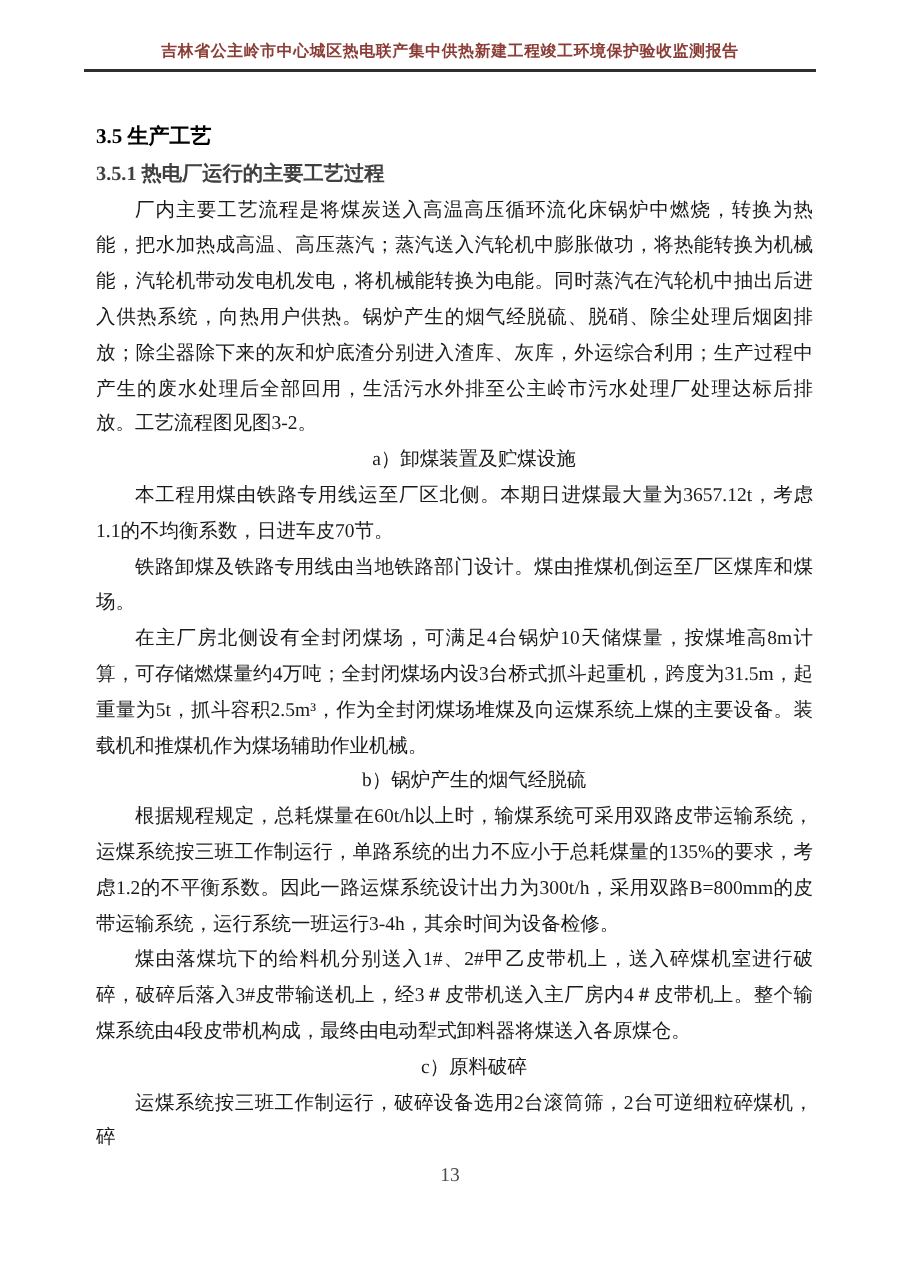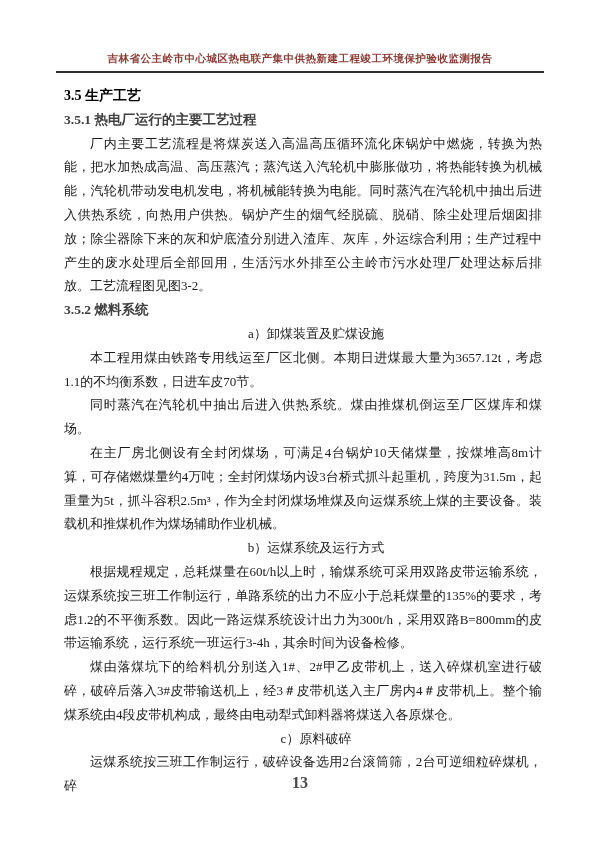--- a/index.html
+++ b/index.html
@@ -9,38 +9,38 @@
   }
   .page {
     position: relative;
     width: 600px;
     height: 848px;
     background: #ffffff;
     overflow: hidden;
     font-family: "Liberation Serif", "DejaVu Serif", serif;
   }
   .doc-header {
-    padding-top: 52px;
+    padding-top: 27px;
     text-align: center;
     font-family: Liberation Serif, serif;
   }
   .doc-header .header-title {
     font-size: 10.5px;
     font-weight: bold;
     letter-spacing: 0.5px;
     color: #8b3d36;
     white-space: nowrap;
   }
   .header-rule {
     margin: 5px 56px 0 56px;
     height: 0;
     border-bottom: 2px solid #2f2f2f;
   }
   .content {
-    padding: 11px 58px 0 64px;
+    padding: 32px 58px 0 64px;
     font-size: 13px;
     line-height: 23.8px;
     color: #1a1a1a;
     text-align: justify;
   }
   .content .h1 {
     margin: 0;
     font-size: 14px;
     font-weight: bold;
     line-height: 23.8px;
@@ -65,54 +65,52 @@
     text-align: center;
   }
   .page-footer {
     position: absolute;
     top: 774px;
     left: 0;
     width: 100%;
     text-align: center;
   }
   .page-footer .page-number {
-    font-size: 16px;
+    font-size: 13px;
     color: #4a4a4a;
-    font-weight: bold;
   }
 </style>
 </head>
 <body>
 
 <div class="page">
 
   <div class="doc-header">
     <div class="header-title">吉林省公主岭市中心城区热电联产集中供热新建工程竣工环境保护验收监测报告</div>
     <div class="header-rule"></div>
   </div>
 
   <div class="content">
 
     <h2 class="h1">3.5 生产工艺</h2>
 
     <h3 class="h2">3.5.1 热电厂运行的主要工艺过程</h3>
 
     <p>厂内主要工艺流程是将煤炭送入高温高压循环流化床锅炉中燃烧，转换为热能，把水加热成高温、高压蒸汽；蒸汽送入汽轮机中膨胀做功，将热能转换为机械能，汽轮机带动发电机发电，将机械能转换为电能。同时蒸汽在汽轮机中抽出后进入供热系统，向热用户供热。锅炉产生的烟气经脱硫、脱硝、除尘处理后烟囱排放；除尘器除下来的灰和炉底渣分别进入渣库、灰库，外运综合利用；生产过程中产生的废水处理后全部回用，生活污水外排至公主岭市污水处理厂处理达标后排放。工艺流程图见图3-2。</p>
 
-    <h3 class="h2">3.5.2 燃料系统</h3>
 
     <p class="subhead">a）卸煤装置及贮煤设施</p>
 
     <p>本工程用煤由铁路专用线运至厂区北侧。本期日进煤最大量为3657.12t，考虑1.1的不均衡系数，日进车皮70节。</p>
 
-    <p>同时蒸汽在汽轮机中抽出后进入供热系统。煤由推煤机倒运至厂区煤库和煤场。</p>
+    <p>铁路卸煤及铁路专用线由当地铁路部门设计。煤由推煤机倒运至厂区煤库和煤场。</p>
 
     <p>在主厂房北侧设有全封闭煤场，可满足4台锅炉10天储煤量，按煤堆高8m计算，可存储燃煤量约4万吨；全封闭煤场内设3台桥式抓斗起重机，跨度为31.5m，起重量为5t，抓斗容积2.5m³，作为全封闭煤场堆煤及向运煤系统上煤的主要设备。装载机和推煤机作为煤场辅助作业机械。</p>
 
-    <p class="subhead">b）运煤系统及运行方式</p>
+    <p class="subhead">b）锅炉产生的烟气经脱硫</p>
 
     <p>根据规程规定，总耗煤量在60t/h以上时，输煤系统可采用双路皮带运输系统，运煤系统按三班工作制运行，单路系统的出力不应小于总耗煤量的135%的要求，考虑1.2的不平衡系数。因此一路运煤系统设计出力为300t/h，采用双路B=800mm的皮带运输系统，运行系统一班运行3-4h，其余时间为设备检修。</p>
 
     <p>煤由落煤坑下的给料机分别送入1#、2#甲乙皮带机上，送入碎煤机室进行破碎，破碎后落入3#皮带输送机上，经3＃皮带机送入主厂房内4＃皮带机上。整个输煤系统由4段皮带机构成，最终由电动犁式卸料器将煤送入各原煤仓。</p>
 
     <p class="subhead">c）原料破碎</p>
 
     <p>运煤系统按三班工作制运行，破碎设备选用2台滚筒筛，2台可逆细粒碎煤机，碎</p>
 
   </div>

